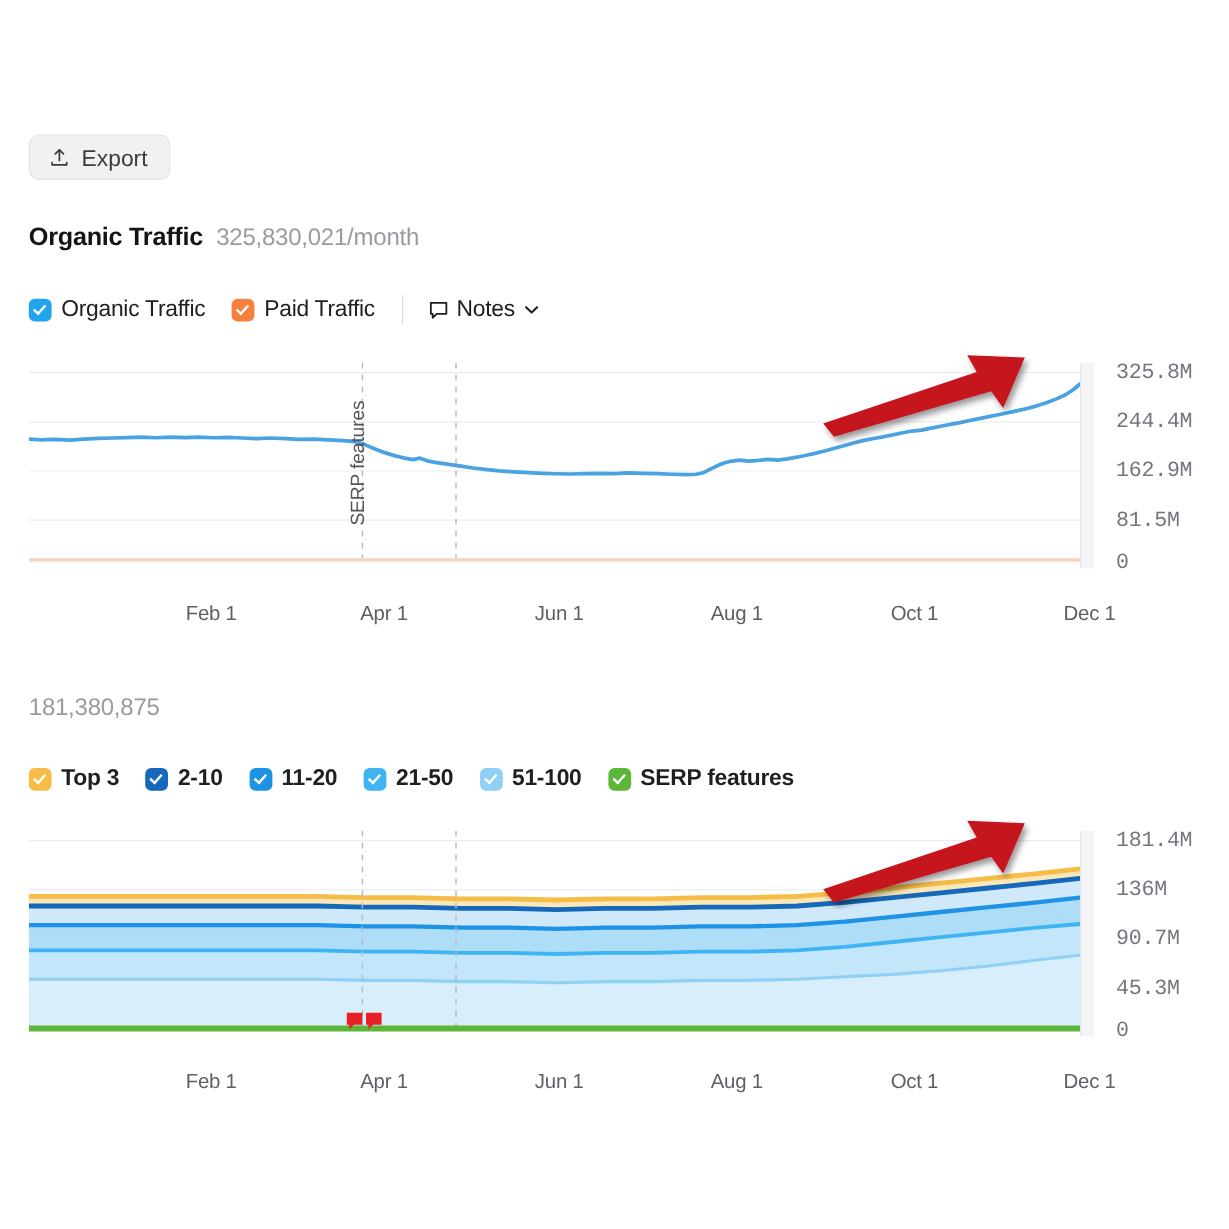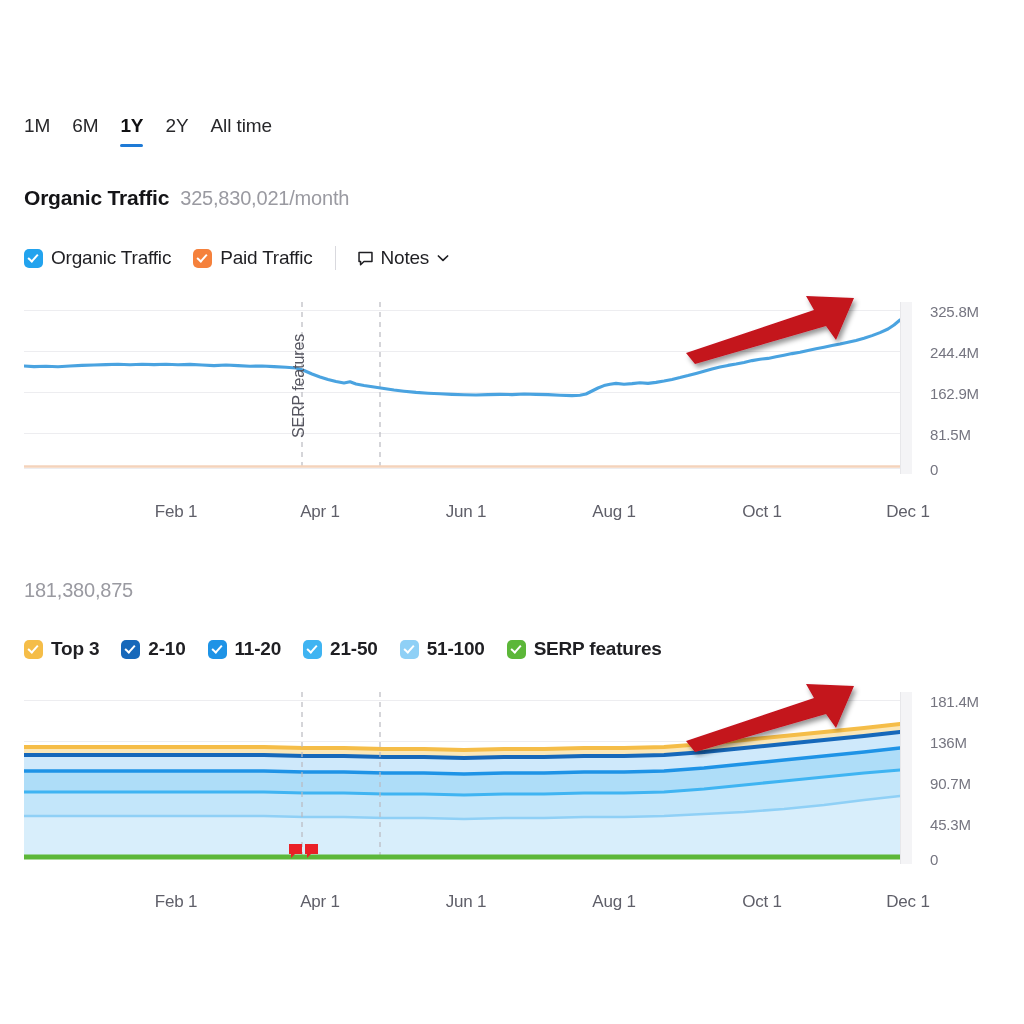--- a/index.html
+++ b/index.html
@@ -166,25 +166,26 @@
     overflow: hidden;
     background: #ffffff;
   }
   .ylabels {
     position: absolute;
     top: 0;
   }
   .ylab {
     position: absolute;
     left: 0;
-    font-size: 15px;
+    font-size: 18px;
     color: #757580;
     transform: translateY(-50%);
     white-space: nowrap;
     letter-spacing: -0.2px;
+    font-family: Liberation Mono, monospace;
   }
   .xlabels {
     position: absolute;
     left: 4px;
   }
   .xlab {
     position: absolute;
     font-size: 17px;
     color: #5f5f69;
     transform: translateX(-50%);
@@ -205,28 +206,31 @@
     pointer-events: none;
   }
   svg { display: block; }
 </style>
 </head>
 <body>
 
 <div class="page">
 
   <div class="toprow">
-    <div class="tabs">
-      <div class="tab">1M</div>
-      <div class="tab">6M</div>
-      <div class="tab active">1Y</div>
-      <div class="tab">2Y</div>
-      <div class="tab">All time</div>
-    </div>
-
+
+    <div class="export-btn">
+      <span>
+        <svg width="19" height="19" viewBox="0 0 20 20" fill="none">
+          <path d="M10 3.2 L10 12.4" stroke="#3b3b40" stroke-width="1.5" stroke-linecap="round"></path>
+          <path d="M6.4 6.6 L10 3.0 L13.6 6.6" stroke="#3b3b40" stroke-width="1.5" stroke-linecap="round" stroke-linejoin="round"></path>
+          <path d="M3.6 14.2 L3.6 16.2 L16.4 16.2 L16.4 14.2" stroke="#3b3b40" stroke-width="1.5" stroke-linecap="round" stroke-linejoin="round"></path>
+        </svg>
+      </span>
+      <span class="lbl">Export</span>
+    </div>
   </div>
 
   <div class="sec-title" style="top:186px;">
     <span class="name">Organic Traffic</span>
     <span class="val">325,830,021/month</span>
   </div>
 
   <div class="legend" style="top:246px;">
     <span class="lg-item">
       <span class="cb" style="background:#22a3ee;"></span>

